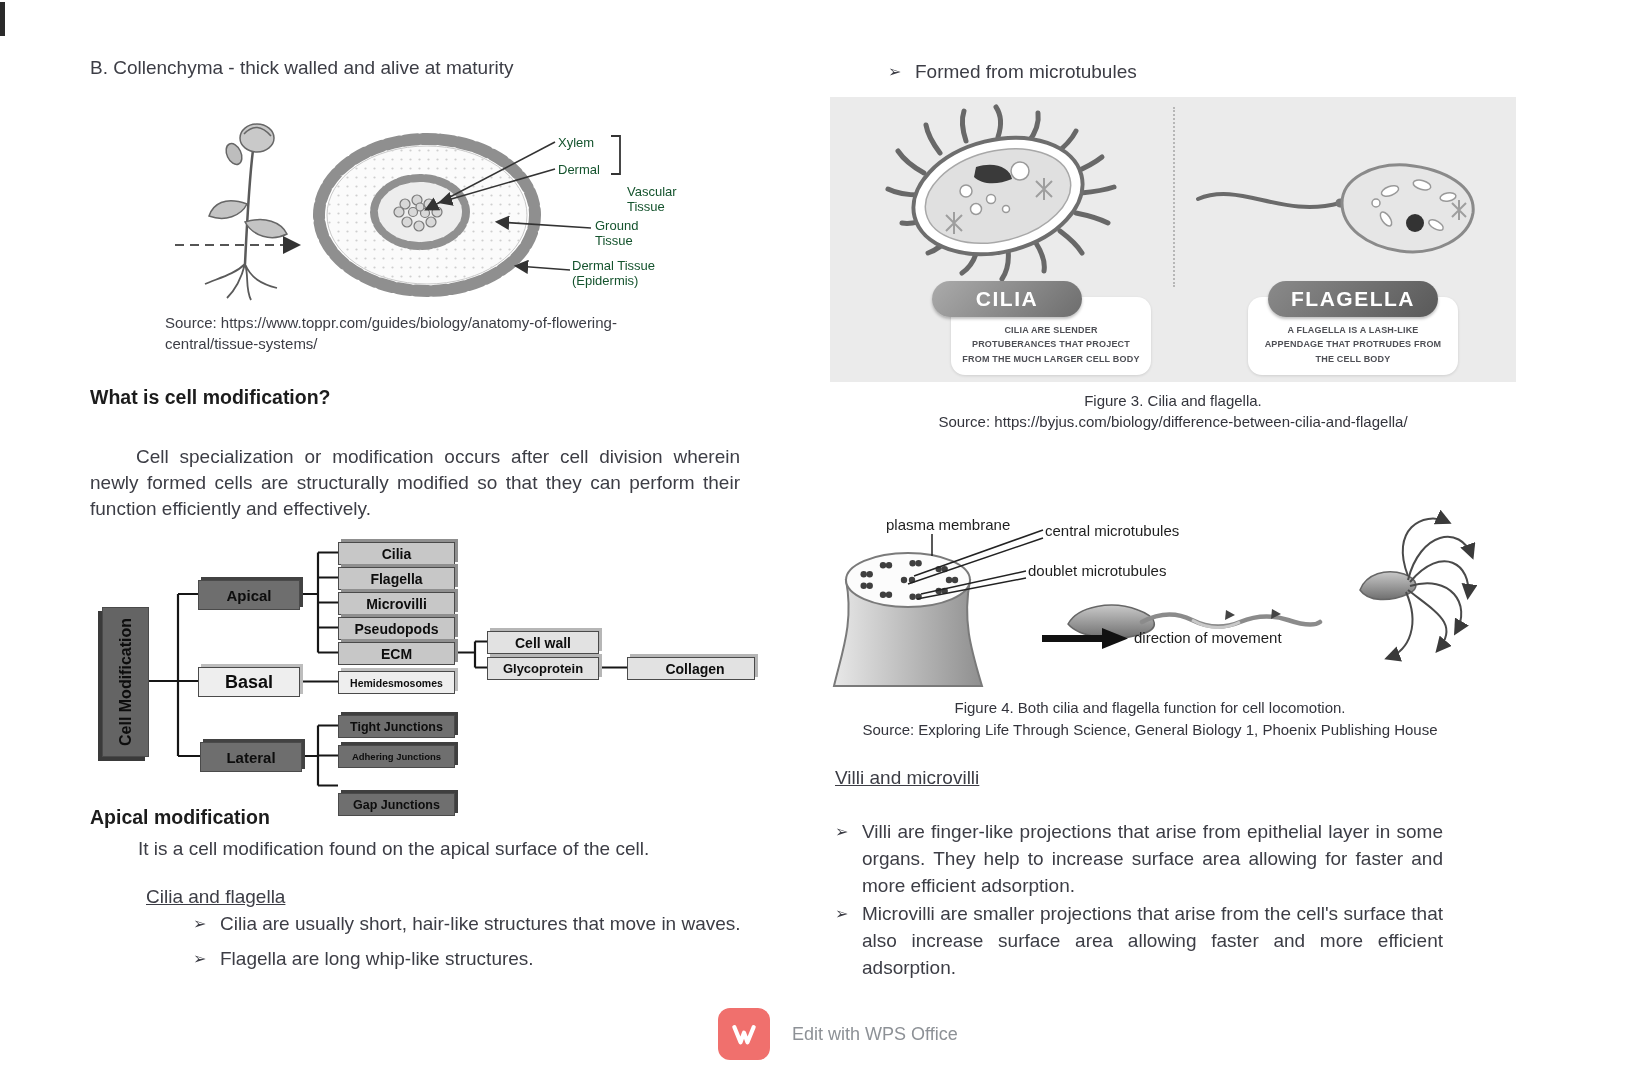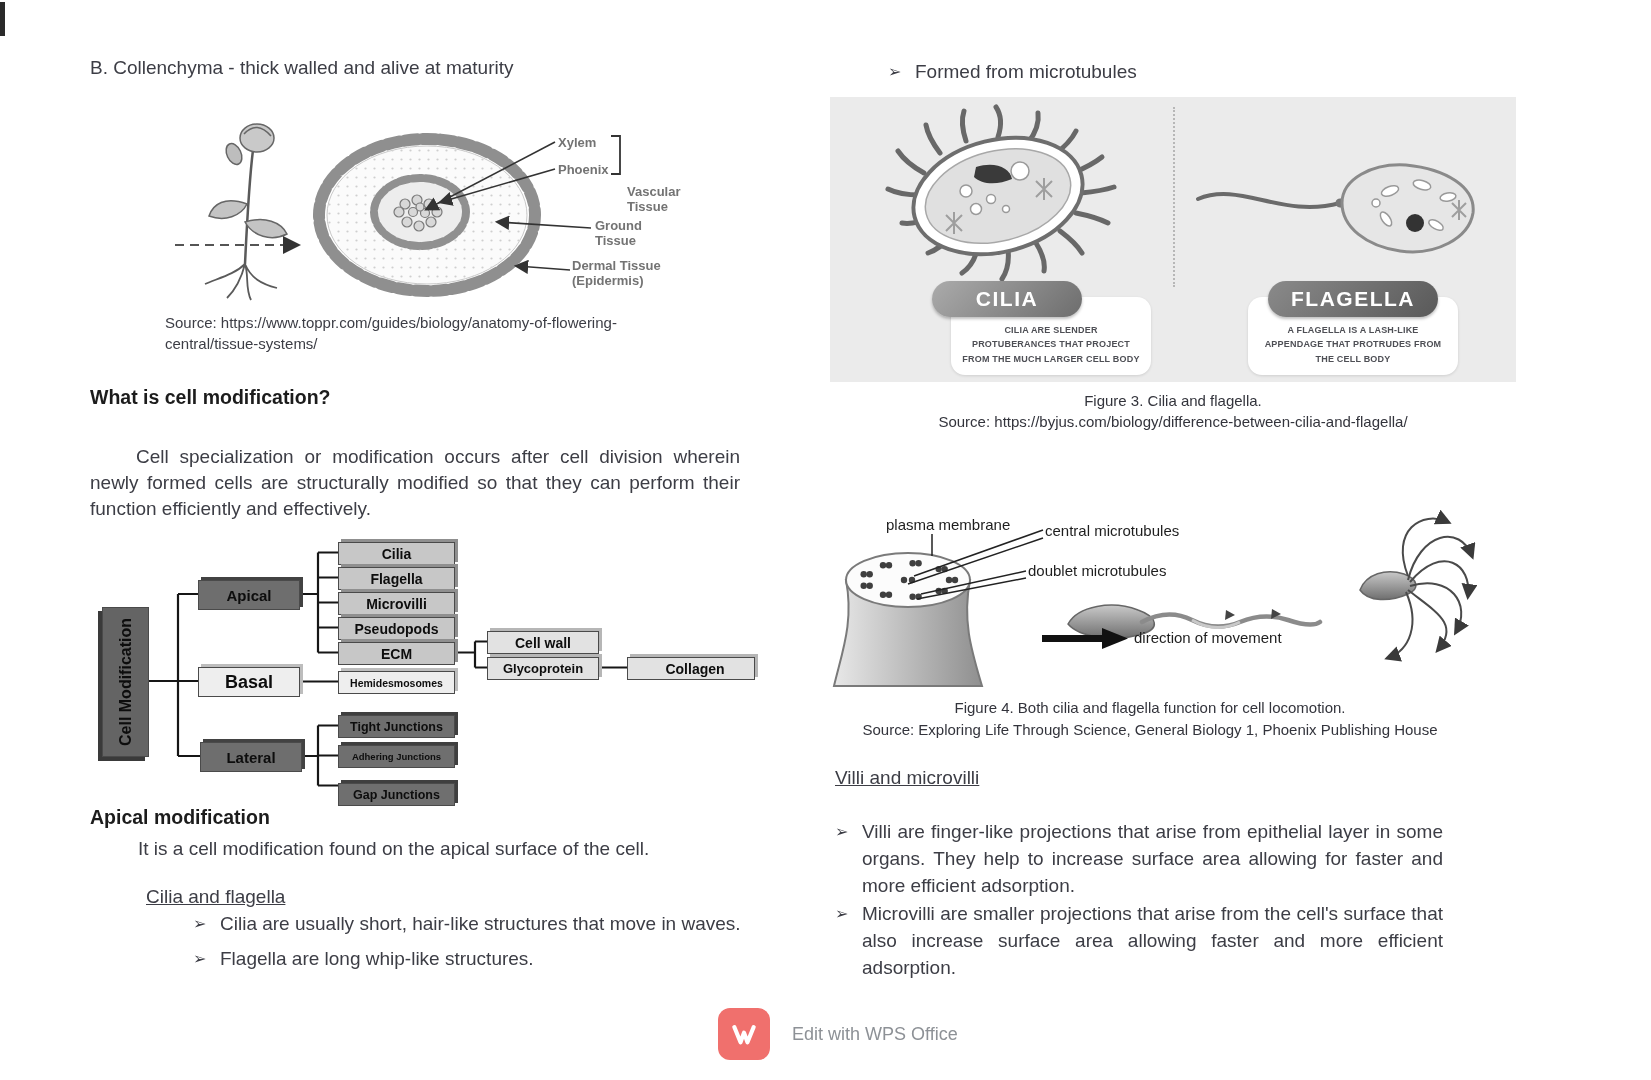--- a/index.html
+++ b/index.html
@@ -9,21 +9,21 @@
   .body-text{font-size:19px;line-height:26px;color:#3c3d45;}
   .heading{font-size:19.5px;font-weight:bold;color:#1c1c1c;}
   .underlined{text-decoration:underline;}
   .just{text-align:justify;}
   .caption{font-size:15px;line-height:21px;color:#33343c;text-align:center;}
   .small-src{font-size:15px;line-height:21px;color:#3c3d45;}
   .bullet-row{display:flex;gap:9px;}
   .bullet-glyph{flex:0 0 18px;font-size:16px;line-height:27px;color:#3c3d45;}
   .bullet-text{font-size:19px;line-height:27px;text-align:justify;}
   
-  .plbl{position:absolute;font-size:13px;font-weight:700;color:#737373;line-height:15px;}
+  .plbl{position:absolute;font-size:13px;font-weight:400;color:#14532d;line-height:15px;}
   
   .tree{position:absolute;left:90px;top:535px;width:680px;height:272px;}
   .tbox{position:absolute;display:flex;align-items:center;justify-content:center;
         border:1px solid #4a4a4a;font-weight:bold;color:#0d0d0d;text-align:center;}
   .tb-dark{background:#6e6e6e;box-shadow:3px -3px 0 0 #424242;font-size:15px;}
   .tb-root{background:#646464;box-shadow:4px -4px 0 0 #3a3a3a;font-size:16px;
            writing-mode:vertical-rl;transform:rotate(180deg);}
   .tb-light{background:#eeeeee;box-shadow:3px -3px 0 0 #bdbdbd;font-size:18px;}
   .tb-mid{background:#c7c7c7;box-shadow:3px -3px 0 0 #8f8f8f;font-size:14px;}
   .tb-pale{background:#e2e2e2;box-shadow:3px -3px 0 0 #b6b6b6;font-size:14px;}
@@ -98,21 +98,21 @@
 
       <g stroke="#333" stroke-width="1.6" fill="none">
         <path d="M390 30 L262 97" marker-end="url(#ahp)"></path>
         <path d="M390 57 L276 90" marker-end="url(#ahp)"></path>
         <path d="M426 116 L333 110" marker-end="url(#ahp)"></path>
         <path d="M405 158 L352 154" marker-end="url(#ahp)"></path>
         <path d="M446 24 h9 v38 h-9" stroke-width="1.8"></path>
       </g>
     </svg>
     <span class="plbl" style="left:393px;top:23px;">Xylem</span>
-    <span class="plbl" style="left:393px;top:50px;">Phoenix</span>
+    <span class="plbl" style="left:393px;top:50px;">Dermal</span>
     <span class="plbl" style="left:462px;top:72px;width:62px;">Vascular Tissue</span>
     <span class="plbl" style="left:430px;top:106px;width:58px;">Ground Tissue</span>
     <span class="plbl" style="left:407px;top:146px;width:110px;">Dermal Tissue (Epidermis)</span>
   </div>
 
   <div class="abs small-src" style="left:165px;top:312px;">
     <div>Source: https://www.toppr.com/guides/biology/anatomy-of-flowering-</div>
     <div>central/tissue-systems/</div>
   </div>
 
@@ -134,21 +134,21 @@
     <div class="tbox tb-light" style="left:108px;top:132px;width:100px;height:28px;">Basal</div>
     <div class="tbox tb-dark" style="left:110px;top:207px;width:100px;height:28px;">Lateral</div>
     <div class="tbox tb-mid" style="left:248px;top:7px;width:115px;height:21px;">Cilia</div>
     <div class="tbox tb-mid" style="left:248px;top:32px;width:115px;height:21px;">Flagella</div>
     <div class="tbox tb-mid" style="left:248px;top:57px;width:115px;height:21px;">Microvilli</div>
     <div class="tbox tb-mid" style="left:248px;top:82px;width:115px;height:21px;">Pseudopods</div>
     <div class="tbox tb-mid" style="left:248px;top:107px;width:115px;height:21px;">ECM</div>
     <div class="tbox tb-light fs10" style="left:248px;top:136px;width:115px;height:21px;">Hemidesmosomes</div>
     <div class="tbox tb-junc" style="left:248px;top:180px;width:115px;height:21px;">Tight Junctions</div>
     <div class="tbox tb-junc fs9" style="left:248px;top:210px;width:115px;height:21px;">Adhering Junctions</div>
-    <div class="tbox tb-junc" style="left:248px;top:248px;width:115px;height:21px;">Gap Junctions</div>
+    <div class="tbox tb-junc" style="left:248px;top:258px;width:115px;height:21px;">Gap Junctions</div>
     <div class="tbox tb-pale" style="left:397px;top:96px;width:110px;height:21px;">Cell wall</div>
     <div class="tbox tb-pale fs13" style="left:397px;top:122px;width:110px;height:21px;">Glycoprotein</div>
     <div class="tbox tb-pale" style="left:537px;top:122px;width:118px;height:21px;padding-left:8px;">Collagen</div>
   </div>
 
   <div class="abs heading" style="left:90px;top:806px;">Apical modification</div>
   <div class="abs body-text" style="left:138px;top:836px;">It is a cell modification found on the apical surface of the cell.</div>
   <div class="abs body-text underlined" style="left:146px;top:884px;">Cilia and flagella</div>
 
   <div class="abs" style="left:193px;top:910px;width:548px;display:flex;flex-direction:column;gap:8px;">

